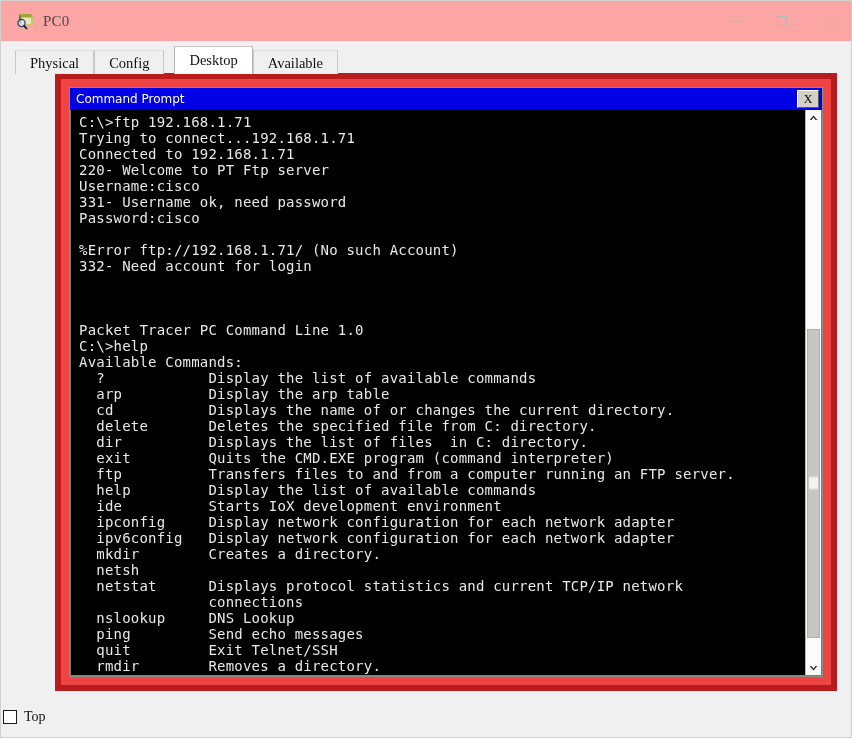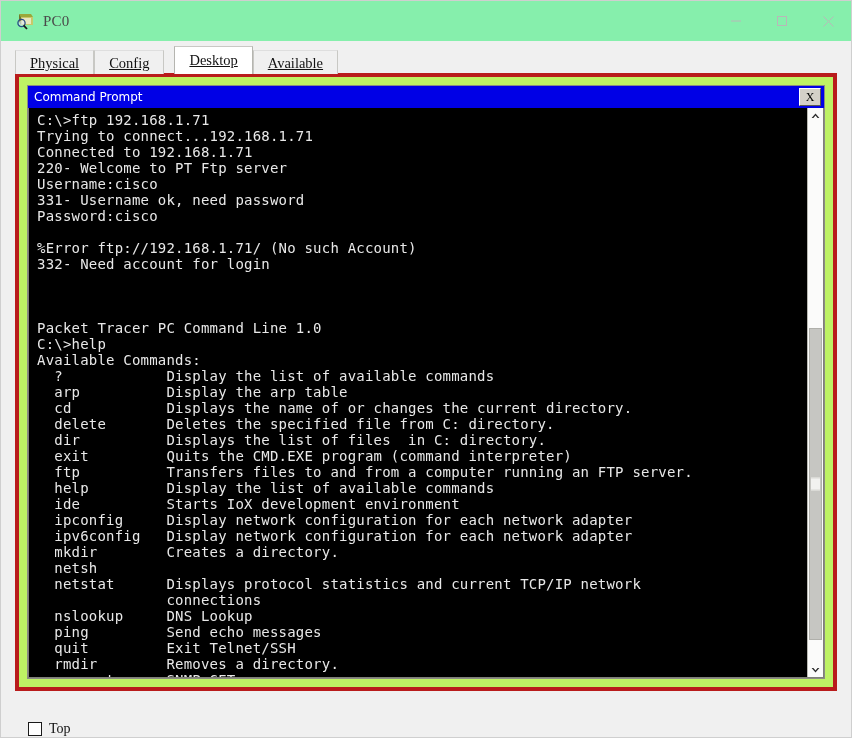--- a/index.html
+++ b/index.html
@@ -25,21 +25,21 @@
     background: #f0f0f0;
     border: 1px solid #cfcfcf;
     box-sizing: border-box;
     display: flex;
     flex-direction: column;
   }
 
   
   .titlebar {
     height: 40px;
-    background: #86efac;
+    background: #fca5a5;
     display: flex;
     align-items: center;
     flex: 0 0 auto;
     position: relative;
   }
   .title-left {
     display: flex;
     align-items: center;
     padding-left: 14px;
     gap: 8px;
@@ -92,21 +92,20 @@
     padding: 0 14px;
     background: #f0f0f0;
     border-left: 1px solid #c8c8c4;
     border-right: 1px solid #c8c8c4;
     border-top: 1px solid #dedede;
     box-sizing: border-box;
     cursor: default;
     white-space: nowrap;
     position: relative;
     top: 1px;
-    text-decoration: underline;
   }
   .tab.first { border-left: 1px solid #c8c8c4; }
   .tab.active {
     background: #ffffff;
     height: 28px;
     line-height: 27px;
     border-top: 1px solid #c8c8c4;
     border-left: 1px solid #b5b5b0;
     border-right: 1px solid #b5b5b0;
     z-index: 3;
@@ -119,28 +118,29 @@
     flex: 1 1 auto;
     background: #f0f0f0;
     padding: 0 14px 0 14px;
     box-sizing: border-box;
     display: flex;
     flex-direction: column;
     min-height: 0;
   }
   .panel {
     flex: 1 1 auto;
-    background: #bef264;
-    border: 4px solid #b91c1c;
+    background: #ef4444;
+    border: 6px solid #b91c1c;
     box-sizing: border-box;
     padding: 8px;
     display: flex;
     flex-direction: column;
     min-height: 0;
     margin-bottom: 6px;
+    margin-left: 40px;
   }
 
   
   .cmdwin {
     flex: 1 1 auto;
     display: flex;
     flex-direction: column;
     min-height: 0;
     border: 1px solid #8b8b84;
     box-sizing: border-box;
@@ -258,22 +258,22 @@
     border-bottom: 1px solid #d8d8d4;
     box-sizing: border-box;
   }
 
   
   .footer {
     flex: 0 0 auto;
     height: 40px;
     background: #f0f0f0;
     display: flex;
-    align-items: flex-end;
-    padding-left: 27px;
+    align-items: center;
+    padding-left: 2px;
     box-sizing: border-box;
   }
   .chk-row {
     display: flex;
     align-items: center;
     gap: 7px;
     cursor: default;
   }
   .chk-box {
     width: 14px;

